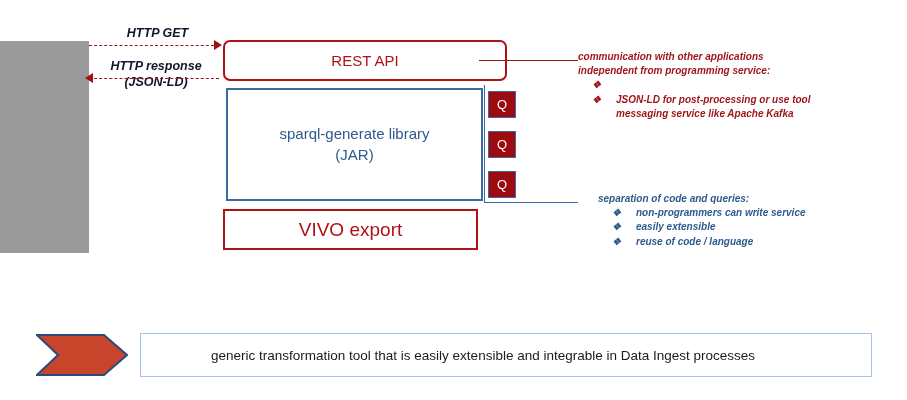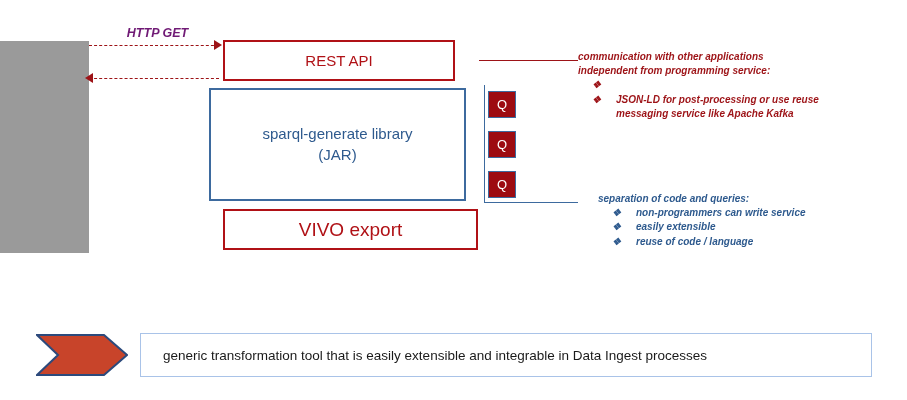--- a/index.html
+++ b/index.html
@@ -19,22 +19,22 @@
   }
 
   
   .box{
     position:absolute; background:#ffffff; display:flex;
     align-items:center; justify-content:center; text-align:center;
   }
   .box-red{ border:2px solid #b01116; color:#b01116; }
   .box-blue{ border:2px solid #3d6a9e; color:#2e5a8e; }
 
-  #rest-api-box{ left:223px; top:40px; width:232px; height:41px; font-size:15px; }
-  #sparql-box  { left:209px; top:88px; width:257px; height:113px; font-size:15px; line-height:1.35; }
+  #rest-api-box{ left:223px; top:40px; width:284px; height:41px; font-size:15px;border-radius:7px; }
+  #sparql-box  { left:226px; top:88px; width:257px; height:113px; font-size:15px; line-height:1.35; }
   #vivo-box    { left:223px; top:209px; width:255px; height:41px; font-size:19px; }
 
   
   .q-chip{
     position:absolute; width:28px; height:27px;
     background:#9d0b11; border:1.5px solid #3d6a9e;
     color:#ffffff; font-size:13px;
     display:flex; align-items:center; justify-content:center;
   }
   #q1{ left:488px; top:91px; }
@@ -64,21 +64,21 @@
     border-top:5px solid transparent; border-bottom:5px solid transparent;
     border-left:8px solid #9d1317;
   }
   #arrow-left{
     left:85px; top:72.5px;
     border-top:5px solid transparent; border-bottom:5px solid transparent;
     border-right:8px solid #9d1317;
   }
 
   .http-label{
-    position:absolute; color:#701a75;
+    position:absolute; color:#0f172a;
     font-style:italic; font-weight:bold; font-size:12.5px;
     text-align:center; line-height:1.25; white-space:nowrap;
   }
   #http-get-label { left:100px; top:26px;  width:115px; }
   #http-resp-label{ left:95px;  top:59px;  width:122px; }
 
   
   .annotation{
     position:absolute; font-style:italic; font-weight:bold;
     font-size:10px; line-height:1.42;
@@ -93,37 +93,41 @@
   #annotation-rest{ left:578px; top:50px; width:325px; }
   #annotation-queries{ left:578px; top:192px; width:325px;margin-left:20px; }
 
   
   #summary-arrow{
     position:absolute; left:36px; top:334px; width:92px; height:42px;
   }
   #summary-box{
     position:absolute; left:140px; top:333px; width:732px; height:44px;
     background:#ffffff; border:1.5px solid #a9c3e8;
-    display:flex; align-items:center;
+    display:flex; align-items:center;padding-left:48px;
   }
   #summary-text{
     padding-left:22px; font-size:13.5px; color:#1a1a1a;
   }
 </style>
 </head>
 <body>
 
 <div class="canvas">
 
   <div class="grey-block" id="grey-block"></div>
 
   <div class="http-label" id="http-get-label">HTTP GET</div>
   <div class="dash-line" id="http-get-line"></div>
   <div class="arrow-head" id="arrow-right"></div>
 
+  <div class="http-label" id="http-resp-label">
+    <div>HTTP response</div>
+    <div>(JSON-LD)</div>
+  </div>
   <div class="dash-line" id="http-resp-line"></div>
   <div class="arrow-head" id="arrow-left"></div>
 
   <div class="box box-red" id="rest-api-box">
     <span>REST API</span>
   </div>
 
   <div class="box box-blue" id="sparql-box">
     <div>
       <div>sparql-generate library</div>
@@ -153,21 +157,21 @@
     <div class="ann-head">communication with other applications</div>
     <div class="ann-head">independent from programming service:</div>
 
     <div class="bullet-row">
       <span class="bullet-mark">❖</span>
     </div>
 
     <div class="bullet-row">
       <span class="bullet-mark">❖</span>
       <span class="bullet-text">
-        <span>JSON-LD for post-processing or use reuse</span><br>
+        <span>JSON-LD for post-processing or use tool</span><br>
         <span>messaging service like Apache Kafka</span>
       </span>
     </div>
   </div>
 
   <div class="annotation ann-blue" id="annotation-queries">
     <div class="ann-head">separation of code and queries:</div>
 
     <div class="bullet-row">
       <span class="bullet-mark">❖</span>

